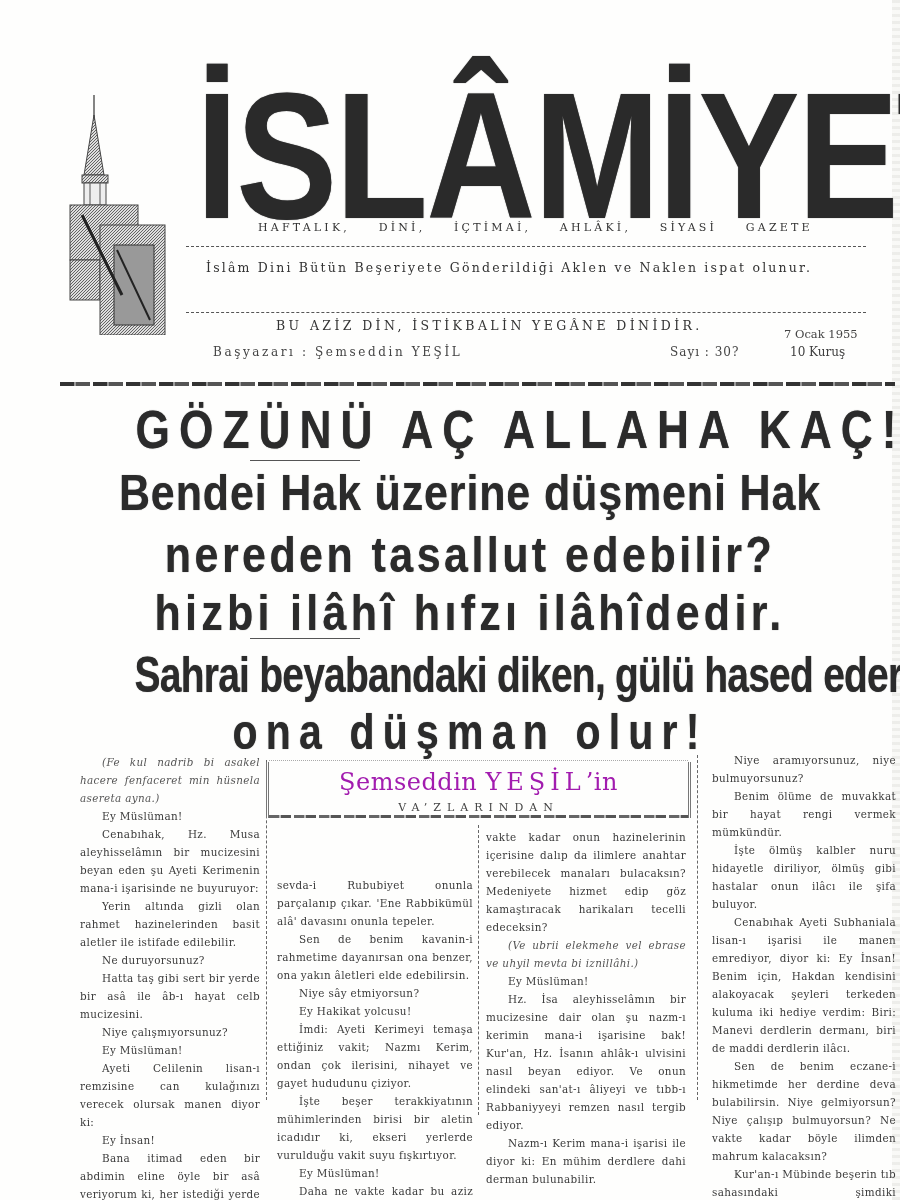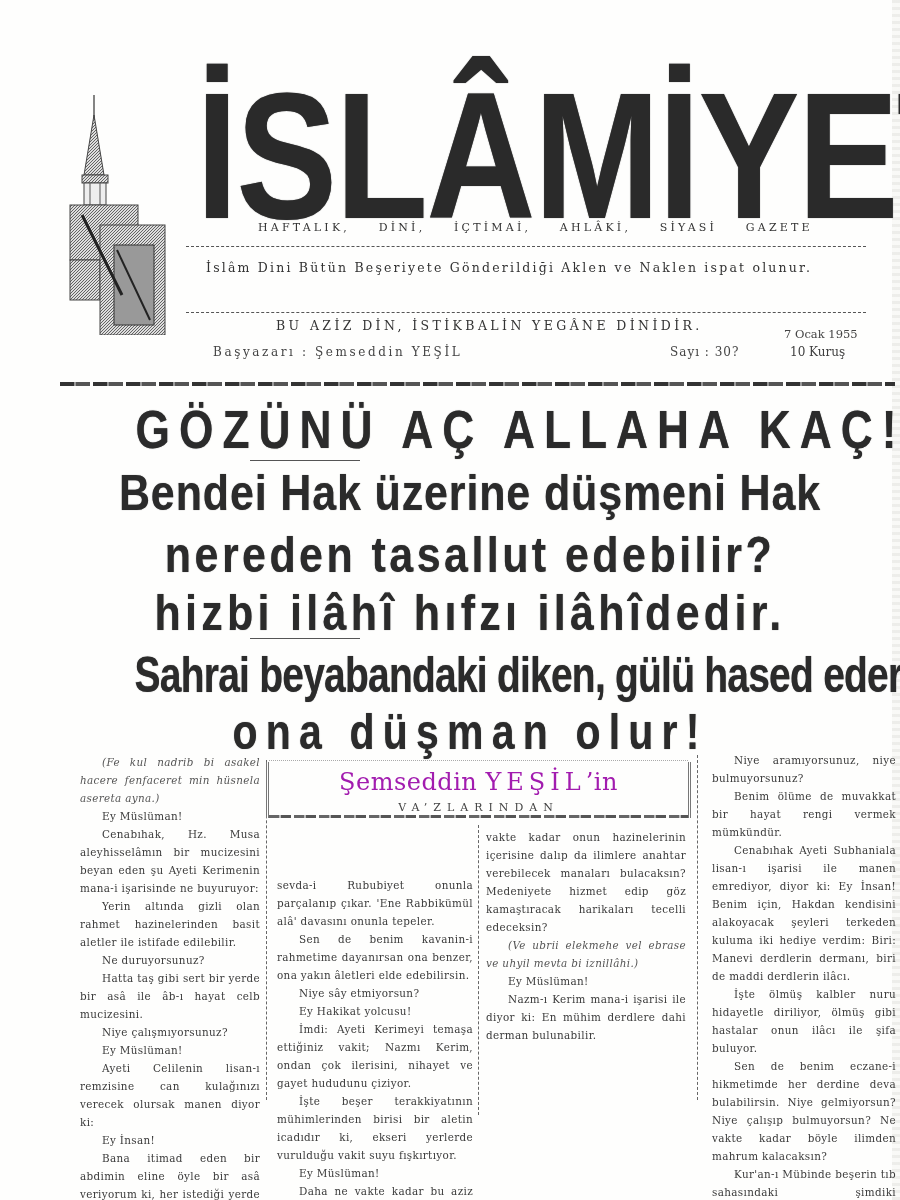--- a/index.html
+++ b/index.html
@@ -178,25 +178,26 @@
     <p class="ind">İmdi: Ayeti Kerimeyi temaşa ettiğiniz vakit; Nazmı Kerim, ondan çok ilerisini, nihayet ve gayet hududunu çiziyor.</p>
     <p class="ind">İşte beşer terakkiyatının mühimlerinden birisi bir aletin icadıdır ki, ekseri yerlerde vurulduğu vakit suyu fışkırtıyor.</p>
     <p class="ind">Ey Müslüman!</p>
     <p class="ind">Daha ne vakte kadar bu aziz kitabı yalnız ölüme okuyacaksın? Mezarlık kitabı yapacaksın? Ne</p>
   </div>
 
   <div class="col col3">
     <p>vakte kadar onun hazinelerinin içerisine dalıp da ilimlere anahtar verebilecek manaları bulacaksın? Medeniyete hizmet edip göz kamaştıracak harikaları tecelli edeceksin?</p>
     <p class="ind it">(Ve ubrii elekmehe vel ebrase ve uhyil mevta bi iznillâhi.)</p>
     <p class="ind">Ey Müslüman!</p>
+    <p class="ind">Hz. İsa aleyhisselâmın bir mucizesine dair olan şu nazm-ı kerimin mana-i işarisine bak! Kur'an, Hz. İsanın ahlâk-ı ulvisini nasıl beyan ediyor. Ve onun elindeki san'at-ı âliyeyi ve tıbb-ı Rabbaniyyeyi remzen nasıl tergib ediyor.</p>
     <p class="ind">Nazm-ı Kerim mana-i işarisi ile diyor ki: En mühim derdlere dahi derman bulunabilir.</p>
   </div>
 
   <div class="col col4">
     <p class="ind">Niye aramıyorsunuz, niye bulmuyorsunuz?</p>
     <p class="ind">Benim ölüme de muvakkat bir hayat rengi vermek mümkündür.</p>
+    <p class="ind">İşte ölmüş kalbler nuru hidayetle diriliyor, ölmüş gibi hastalar onun ilâcı ile şifa buluyor.</p>
     <p class="ind">Cenabıhak Ayeti Subhaniala lisan-ı işarisi ile manen emrediyor, diyor ki: Ey İnsan! Benim için, Hakdan kendisini alakoyacak şeyleri terkeden kuluma iki hediye verdim: Biri: Manevi derdlerin dermanı, biri de maddi derdlerin ilâcı.</p>
-    <p class="ind">İşte ölmüş kalbler nuru hidayetle diriliyor, ölmüş gibi hastalar onun ilâcı ile şifa buluyor.</p>
     <p class="ind">Sen de benim eczane-i hikmetimde her derdine deva bulabilirsin. Niye gelmiyorsun? Niye çalışıp bulmuyorsun? Ne vakte kadar böyle ilimden mahrum kalacaksın?</p>
     <p class="ind">Kur'an-ı Mübinde beşerin tıb sahasındaki şimdiki terakkiyatından çok ilerdeki hududunu şu Ayeti Kerime çiziyor ve onu işaret ediyor. Teşvikini yapıyor.</p>
     <p class="it" style="text-align:left; padding-right:30px;">- Devamı 3. de -</p>
   </div>
 </div>
 
 </body></html>

